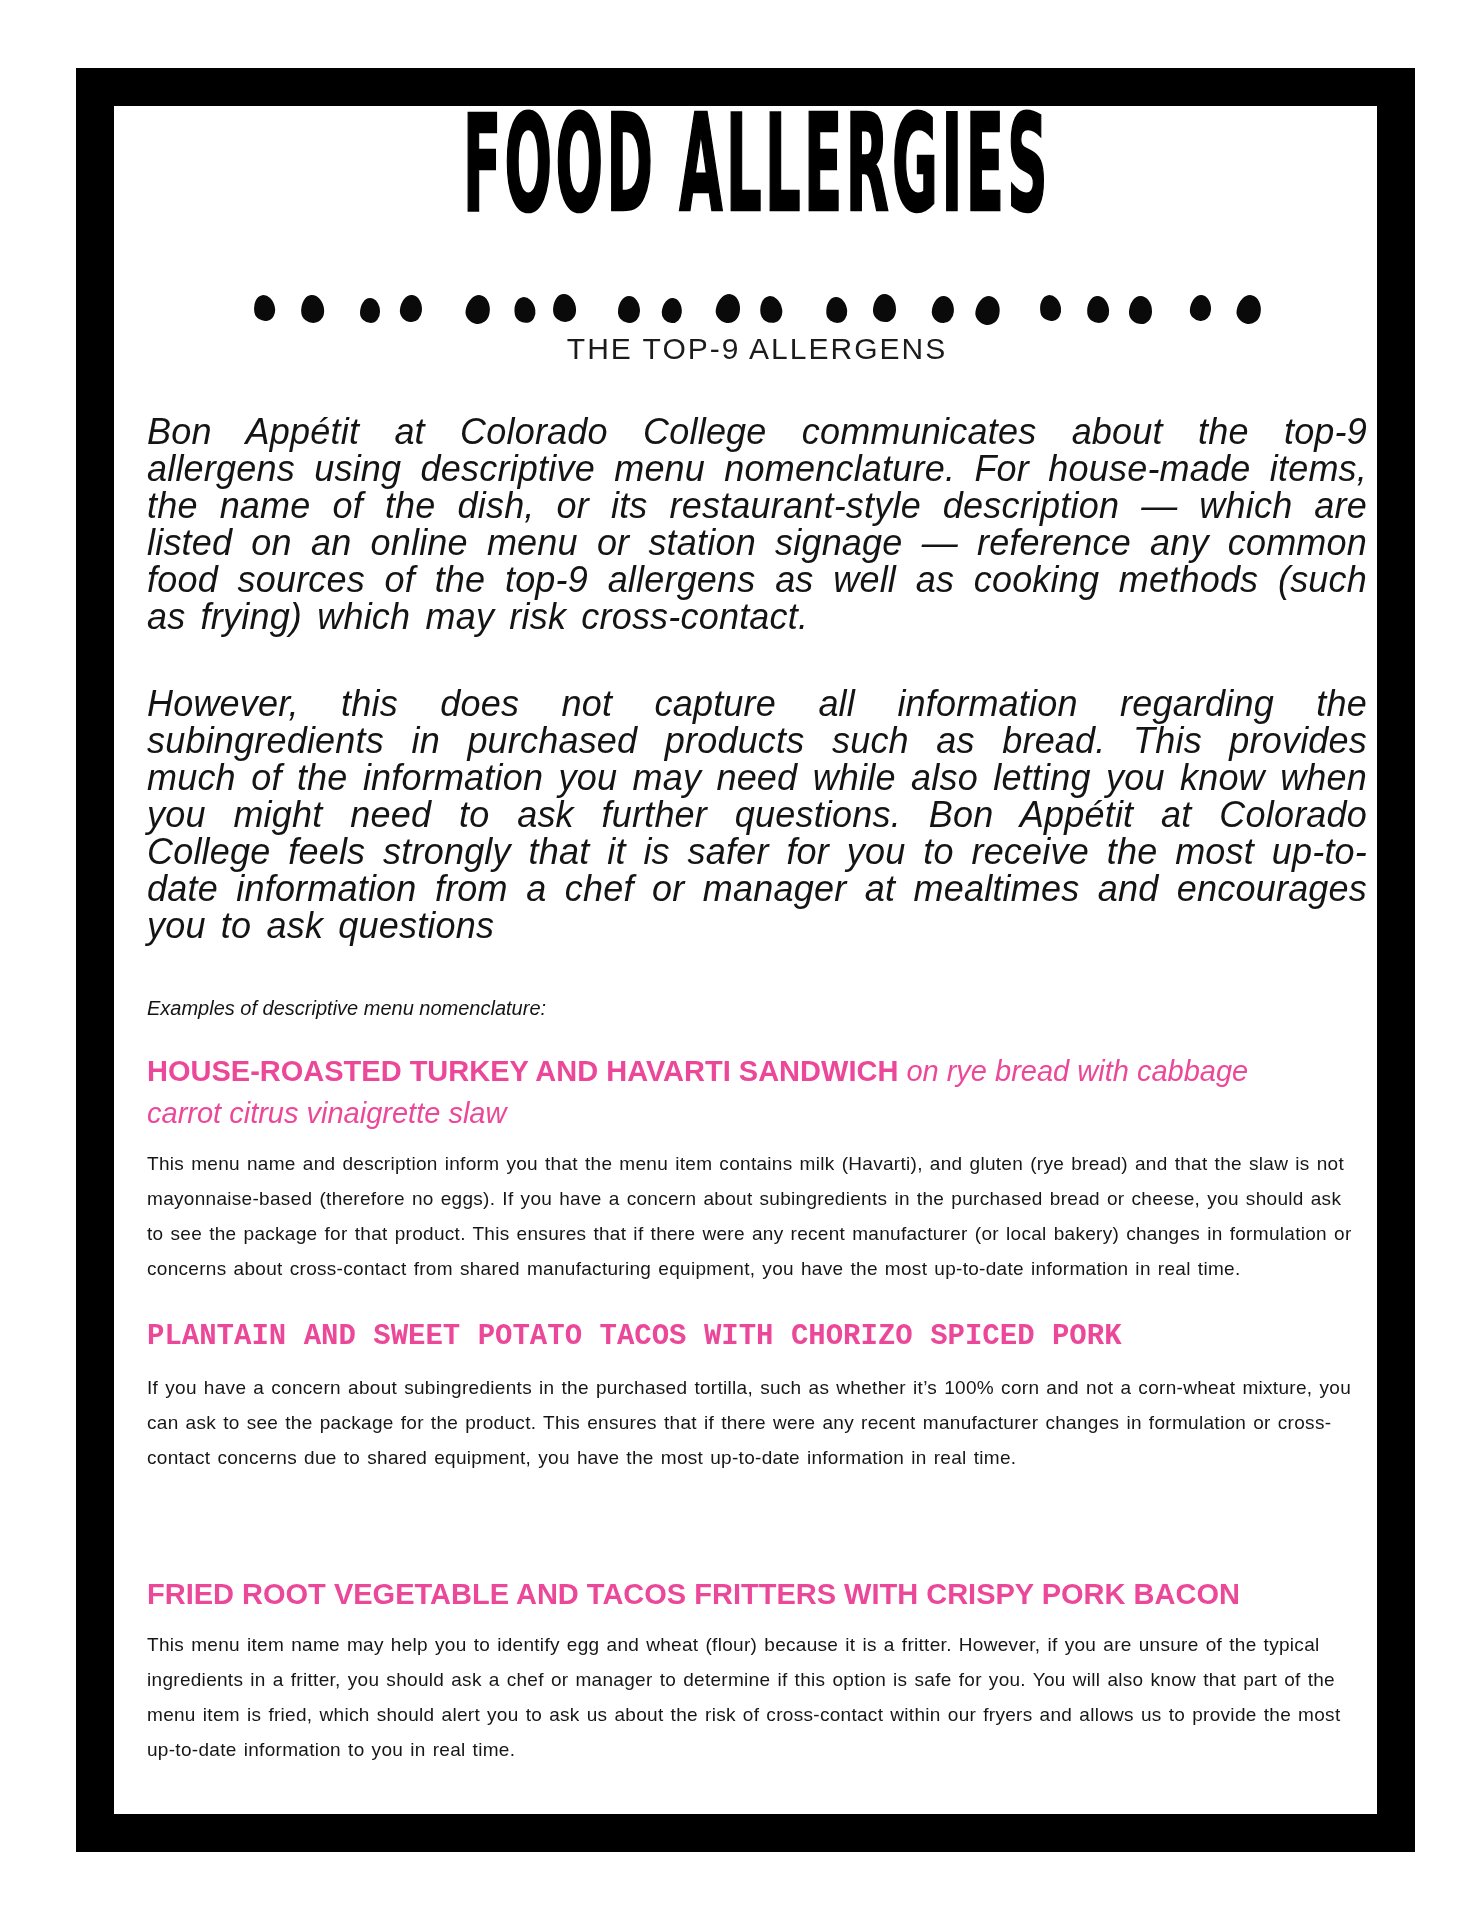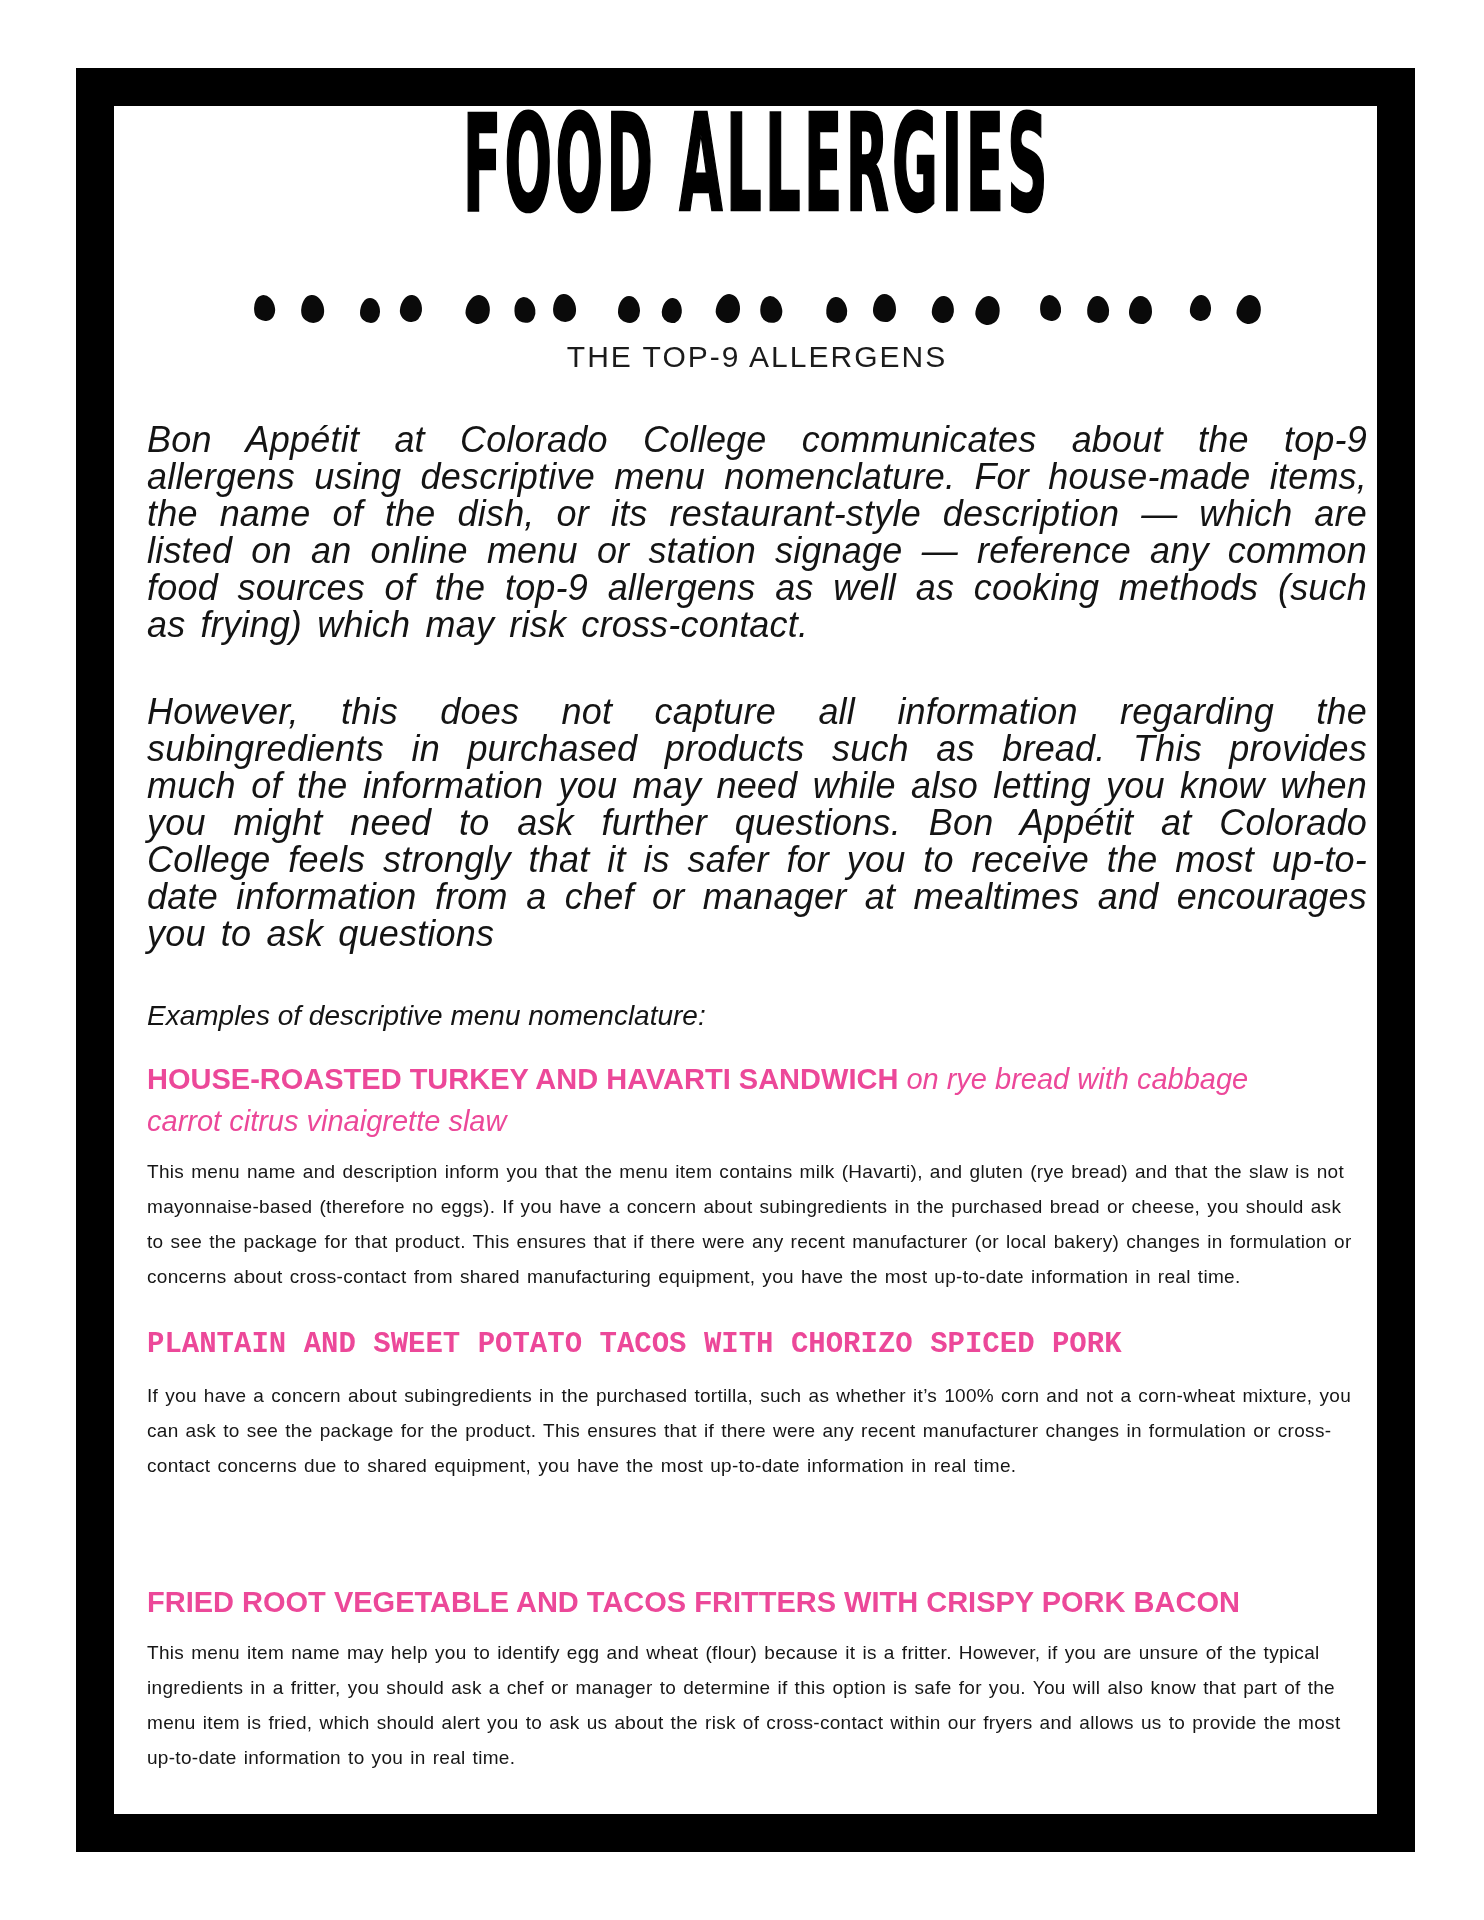--- a/index.html
+++ b/index.html
@@ -64,38 +64,38 @@
     background: #0a0a0a;
     border-radius: 50% 50% 46% 54% / 60% 56% 44% 40%;
     flex: 0 0 auto;
   }
   .subtitle {
     text-align: center;
     font-size: 30px;
     font-weight: 400;
     letter-spacing: 2px;
     color: #1b1b1b;
-    margin-top: 16px;
+    margin-top: 8px;
     line-height: 1.1;
   }
   .intro-para {
     font-style: italic;
     text-align: justify;
     font-size: 36px;
     line-height: 37px;
     letter-spacing: 0.2px;
     word-spacing: 5px;
     color: #141414;
     margin: 0;
   }
   .intro-para.first { margin-top: 48px; }
   .intro-para.second { margin-top: 50px; }
   .examples-label {
     font-style: italic;
-    font-size: 28px;
+    font-size: 20px;
     line-height: 36px;
     color: #141414;
     margin: 46px 0 0 0;
   }
   .example-heading {
     font-size: 29px;
     line-height: 42px;
     font-weight: 700;
     color: #ec4899;
     margin: 24px 0 0 0;

